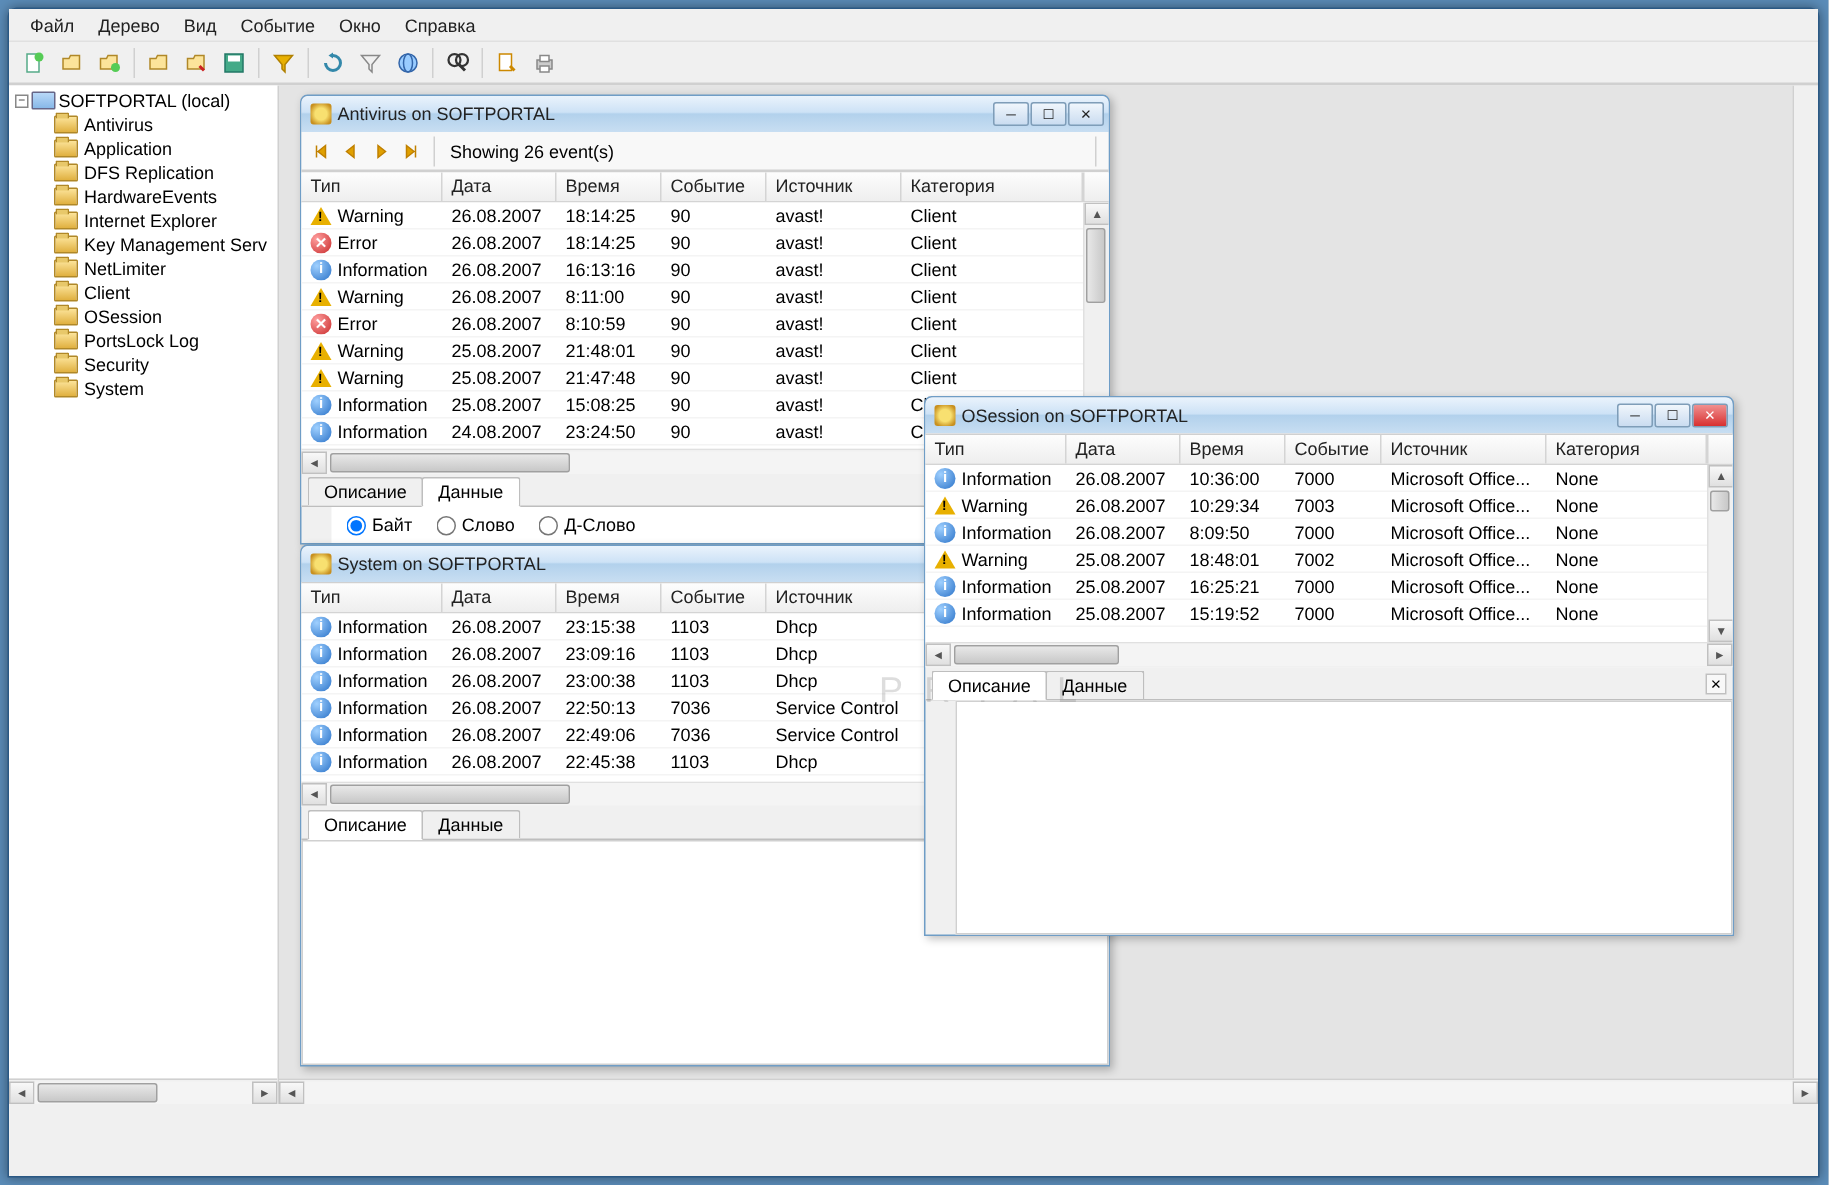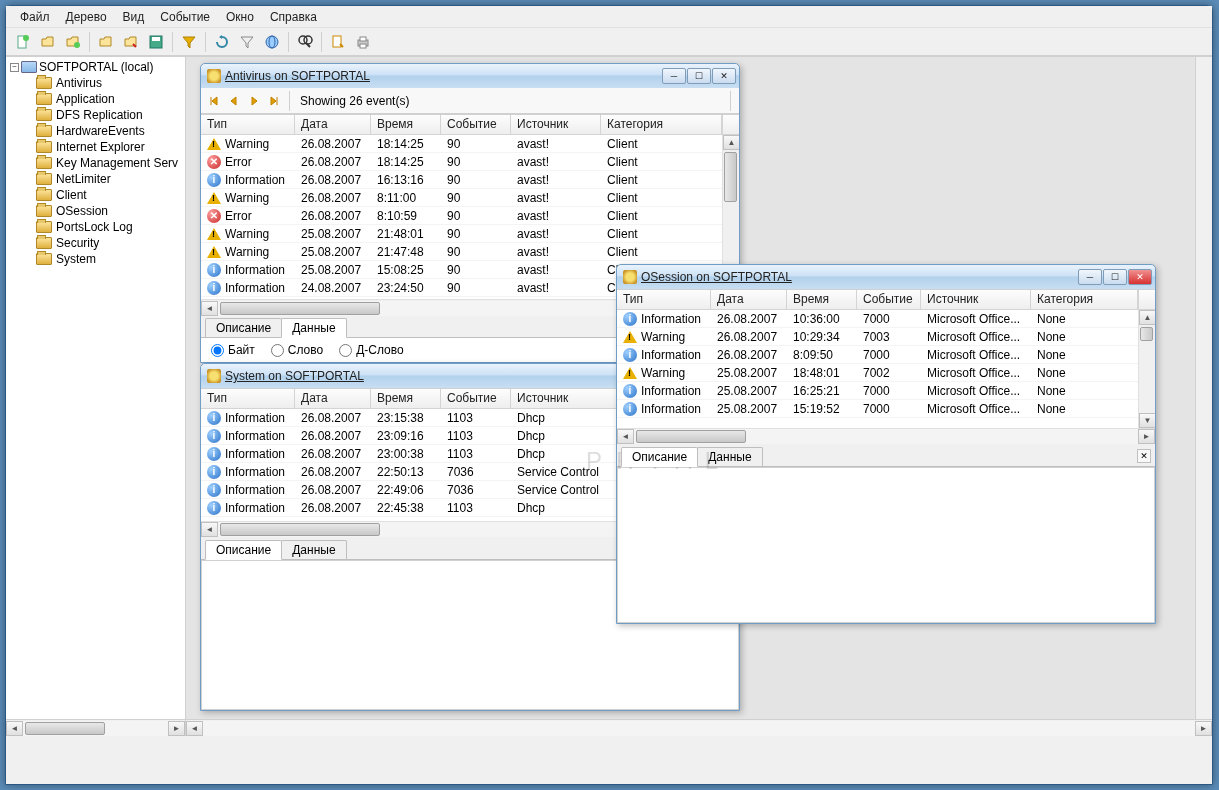--- a/index.html
+++ b/index.html
@@ -41,21 +41,21 @@
   .sb-btn { width: 17px; height: 15px; background: linear-gradient(#f8f8f8,#e0e0e0); border:1px solid #c0c0c0; display:flex; align-items:center; justify-content:center; font-size:8px; color:#555;}
   .sb-track { flex: 1; height: 15px; background: #f4f4f4; position: relative; }
   .sb-thumb { position: absolute; height: 13px; top: 1px; background: linear-gradient(#e8e8e8,#c8c8c8); border:1px solid #a0a0a0; border-radius:2px;}
   
   .mdi-area { flex: 1; background: #e4e4e4; position: relative; overflow: hidden; }
   .mdi-vscroll { width: 17px; position: absolute; right: 0; top: 0; bottom: 17px; background: #f0f0f0; border-left: 1px solid #d0d0d0; }
   .mdi-hscroll-main { height: 17px; position: absolute; left: 0; right: 0; bottom: 0; background: #f0f0f0; border-top: 1px solid #d0d0d0; display:flex; align-items:center; }
   
   .child-window { position: absolute; background: #f0f0f0; border: 1px solid #6f9dc6; border-radius: 5px 5px 0 0; box-shadow: 2px 2px 6px rgba(0,0,0,0.25); display: flex; flex-direction: column; }
   .child-titlebar { height: 24px; background: linear-gradient(to bottom, #eaf3fc 0%, #cde2f6 45%, #b2d1ec 50%, #c8def2 100%); border-radius: 5px 5px 0 0; display: flex; align-items: center; padding: 0 3px 0 6px; font-size: 12px; color: #222; }
-  .child-titlebar .title { flex: 1; display: flex; align-items: flex-start; gap: 4px; text-decoration: underline; }
+  .child-titlebar .title { flex: 1; display: flex; align-items: flex-start; gap: 4px; }
   .child-titlebar .ico { width: 14px; height: 14px; background: radial-gradient(circle,#f8e070 40%,#c89020 80%); border-radius:2px;}
   .child-winbtns { display: flex; gap: 1px; }
   .child-winbtn { width: 24px; height: 16px; border: 1px solid #7f9db8; border-radius: 2px; background: linear-gradient(to bottom,#f0f6fc,#cadcf0); display:flex; align-items:center; justify-content:center; font-size:9px;}
   .child-winbtn.close2 { background: linear-gradient(to bottom, #f09090, #d83030); color:#fff; }
   
   .nav-bar { height: 26px; display: flex; align-items: center; padding: 2px 4px; border-bottom: 1px solid #d0d0d0; background: #f8f8f8; }
   .nav-btn { width: 18px; height: 18px; display:flex; align-items:center; justify-content:center; margin-right:2px;}
   .nav-btn svg { width:12px; height:12px; }
   .nav-sep { width:1px; height:20px; background:#d0d0d0; margin: 0 4px; }
   .nav-status { padding: 0 6px; }
@@ -70,21 +70,21 @@
   .g-cell { padding: 0 6px; font-size: 12px; overflow: hidden; white-space: nowrap; display: flex; align-items: center; gap: 4px; }
   .g-vscroll { position: absolute; right: 0; top: 0; bottom: 0; width: 17px; background: #f0f0f0; border-left: 1px solid #e0e0e0; display:flex; flex-direction:column;}
   .g-vscroll .sb-track-v { flex:1; position:relative; }
   .g-vscroll .sb-thumb-v { position:absolute; left:1px; width:13px; background:linear-gradient(to right,#e8e8e8,#c8c8c8); border:1px solid #a0a0a0; border-radius:2px;}
   .grid-hscroll { height: 17px; background:#f0f0f0; border-top:1px solid #e0e0e0; display:flex; align-items:center;}
   
   .tabs-row { display: flex; align-items: flex-end; padding: 2px 4px 0 4px; background: #f0f0f0; height: 22px; gap:0; border-bottom: 1px solid #bebebe;}
   .tab { padding: 2px 10px; border: 1px solid #bebebe; border-bottom: none; background: #f0f0f0; font-size: 12px; border-radius: 2px 2px 0 0; margin-right: -1px; position: relative; }
   .tab.active { background: #fff; z-index: 1; border-bottom: 1px solid #fff; margin-bottom: -1px; }
   .tab-close-x { margin-left: auto; width:14px; height:14px; border:1px solid #c0c0c0; background:#f8f8f8; font-size:9px; display:flex; align-items:center; justify-content:center; align-self:center;}
-  .tabs-panel { background:#fff; border-top: none; flex:0 0 auto; }
+  .tabs-panel { background:#fff; border-top: none; flex:0 0 auto;margin-left:20px; }
   
   .radio-row { display:flex; align-items:center; gap: 16px; padding: 4px 10px; height: 24px; }
   .radio-row label { display:flex; align-items:center; gap:4px; }
   
   
   .ico-circle { width:14px; height:14px; border-radius:50%; display:flex; align-items:center; justify-content:center; font-size:10px; font-weight:bold; color:#fff; flex-shrink:0;}
   .ico-info { background: radial-gradient(circle at 30% 30%, #9fd0ff, #2a72c8); }
   .ico-error { background: radial-gradient(circle at 30% 30%, #ff9f9f, #c82a2a); }
   .ico-warn { width:0; height:0; border-left:7px solid transparent; border-right:7px solid transparent; border-bottom:12px solid #e8b000; position:relative; flex-shrink:0;}
   .ico-warn::after { content:"!"; position:absolute; left:-2px; top:1px; font-size:9px; color:#000; font-weight:bold;}

